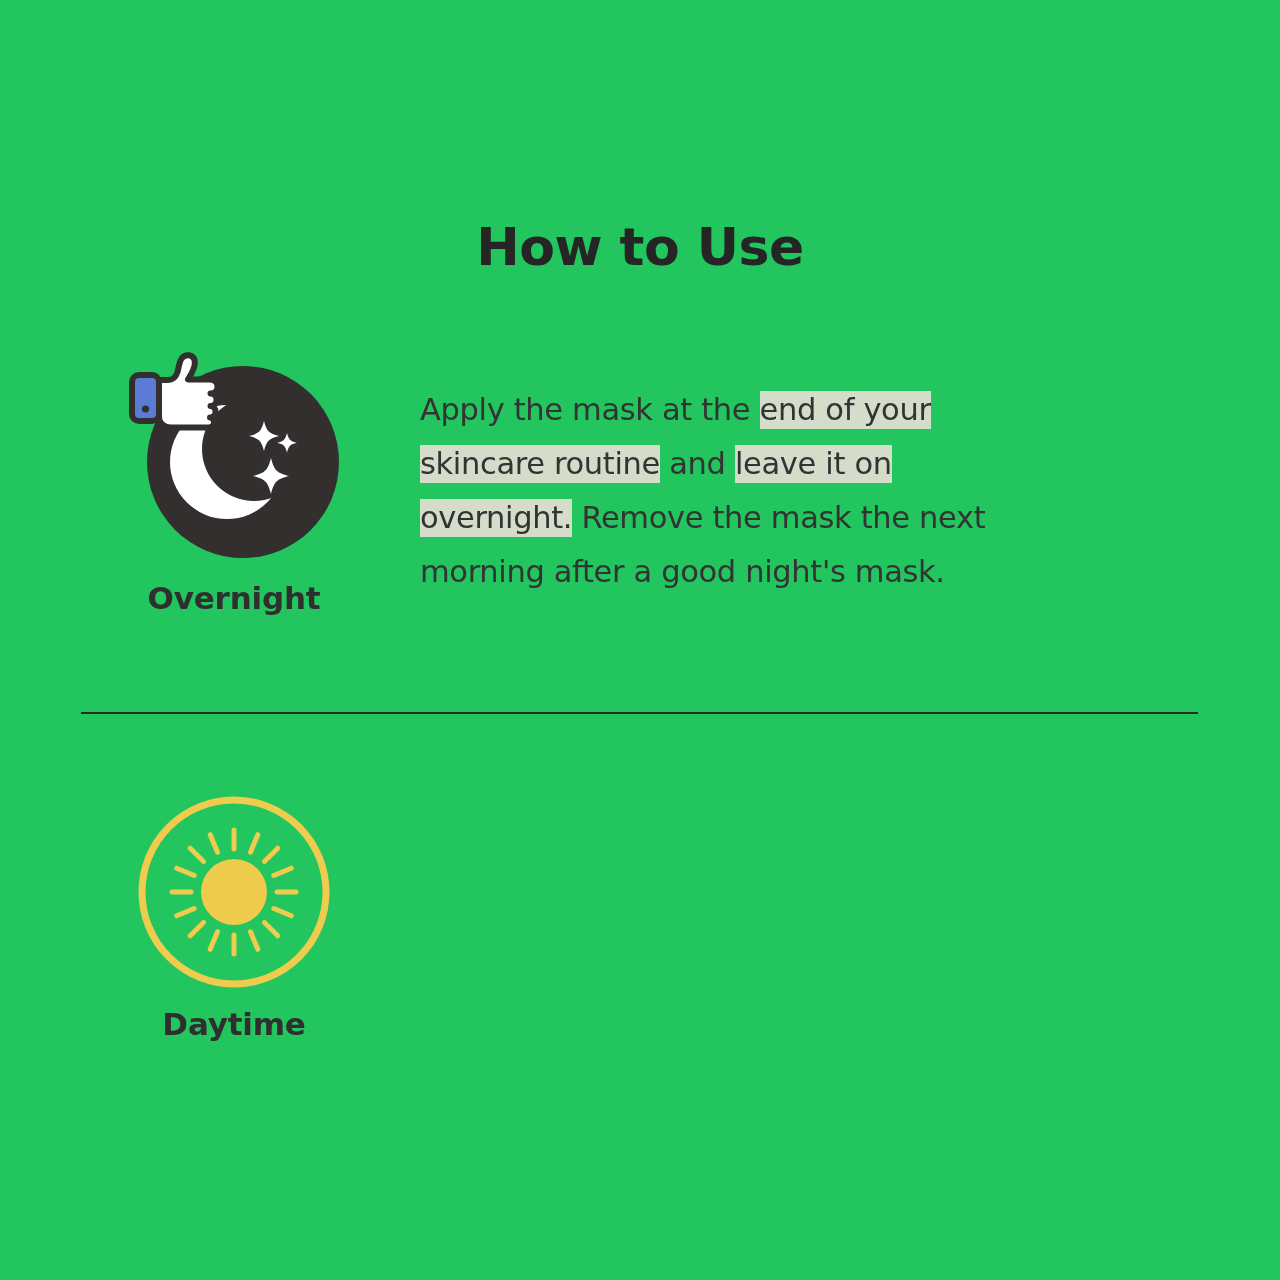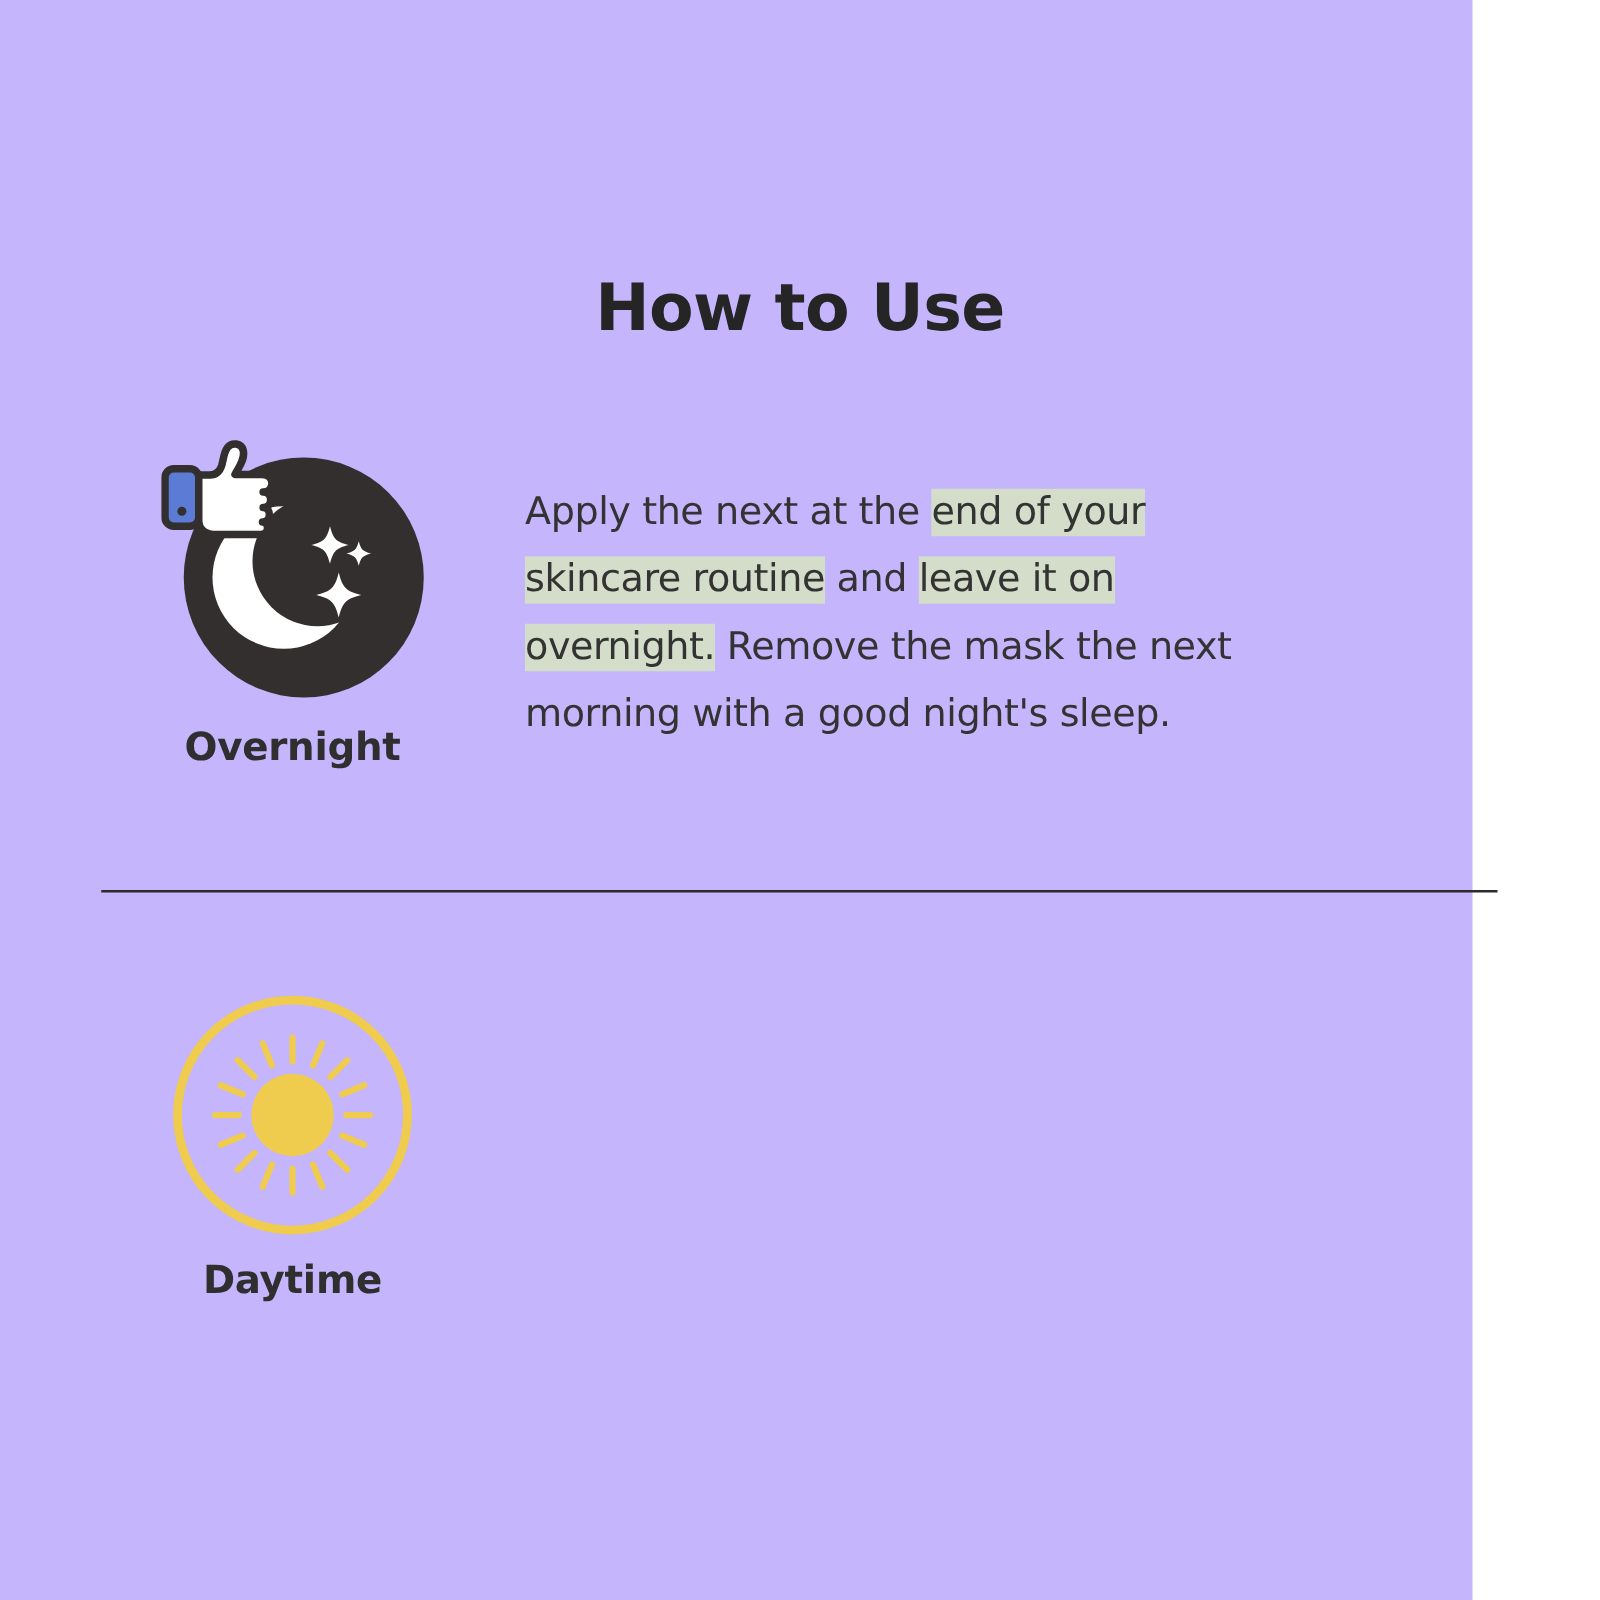--- a/index.html
+++ b/index.html
@@ -10,23 +10,23 @@
   body {
     width: 1280px;
     height: 1280px;
     font-family: "Liberation Sans", sans-serif;
     -webkit-font-smoothing: antialiased;
     overflow: hidden;
   }
 
   .page {
     position: relative;
-    width: 1178px;
+    width: 1280px;
     height: 1280px;
-    background: #c4b5fd;
+    background: #22c55e;
   }
 
   
   .page-title {
     position: absolute;
     top: 183px;
     left: 0;
     width: 1280px;
     text-align: center;
     font-family: "DejaVu Sans", sans-serif;
@@ -195,21 +195,21 @@
                    C35 75.5 30 71 30 65
                    Z" fill="#ffffff" stroke="#332f2e" stroke-width="6" stroke-linejoin="round"></path>
         </svg>
 
       </div>
       <div class="icon-label icon-label-overnight">Overnight</div>
     </div>
 
     <div class="text-col">
       <p class="body-text">
-        <span>Apply the next at the </span><span class="hl">end of your skincare routine</span><span> and </span><span class="hl">leave it on overnight.</span><span> Remove the mask the next morning with a good night's sleep.</span>
+        <span>Apply the mask at the </span><span class="hl">end of your skincare routine</span><span> and </span><span class="hl">leave it on overnight.</span><span> Remove the mask the next morning after a good night's mask.</span>
       </p>
     </div>
   </div>
 
   <div class="divider"></div>
 
   <div class="section section-daytime">
 
     <div class="icon-col">
       <div class="icon-wrap">

